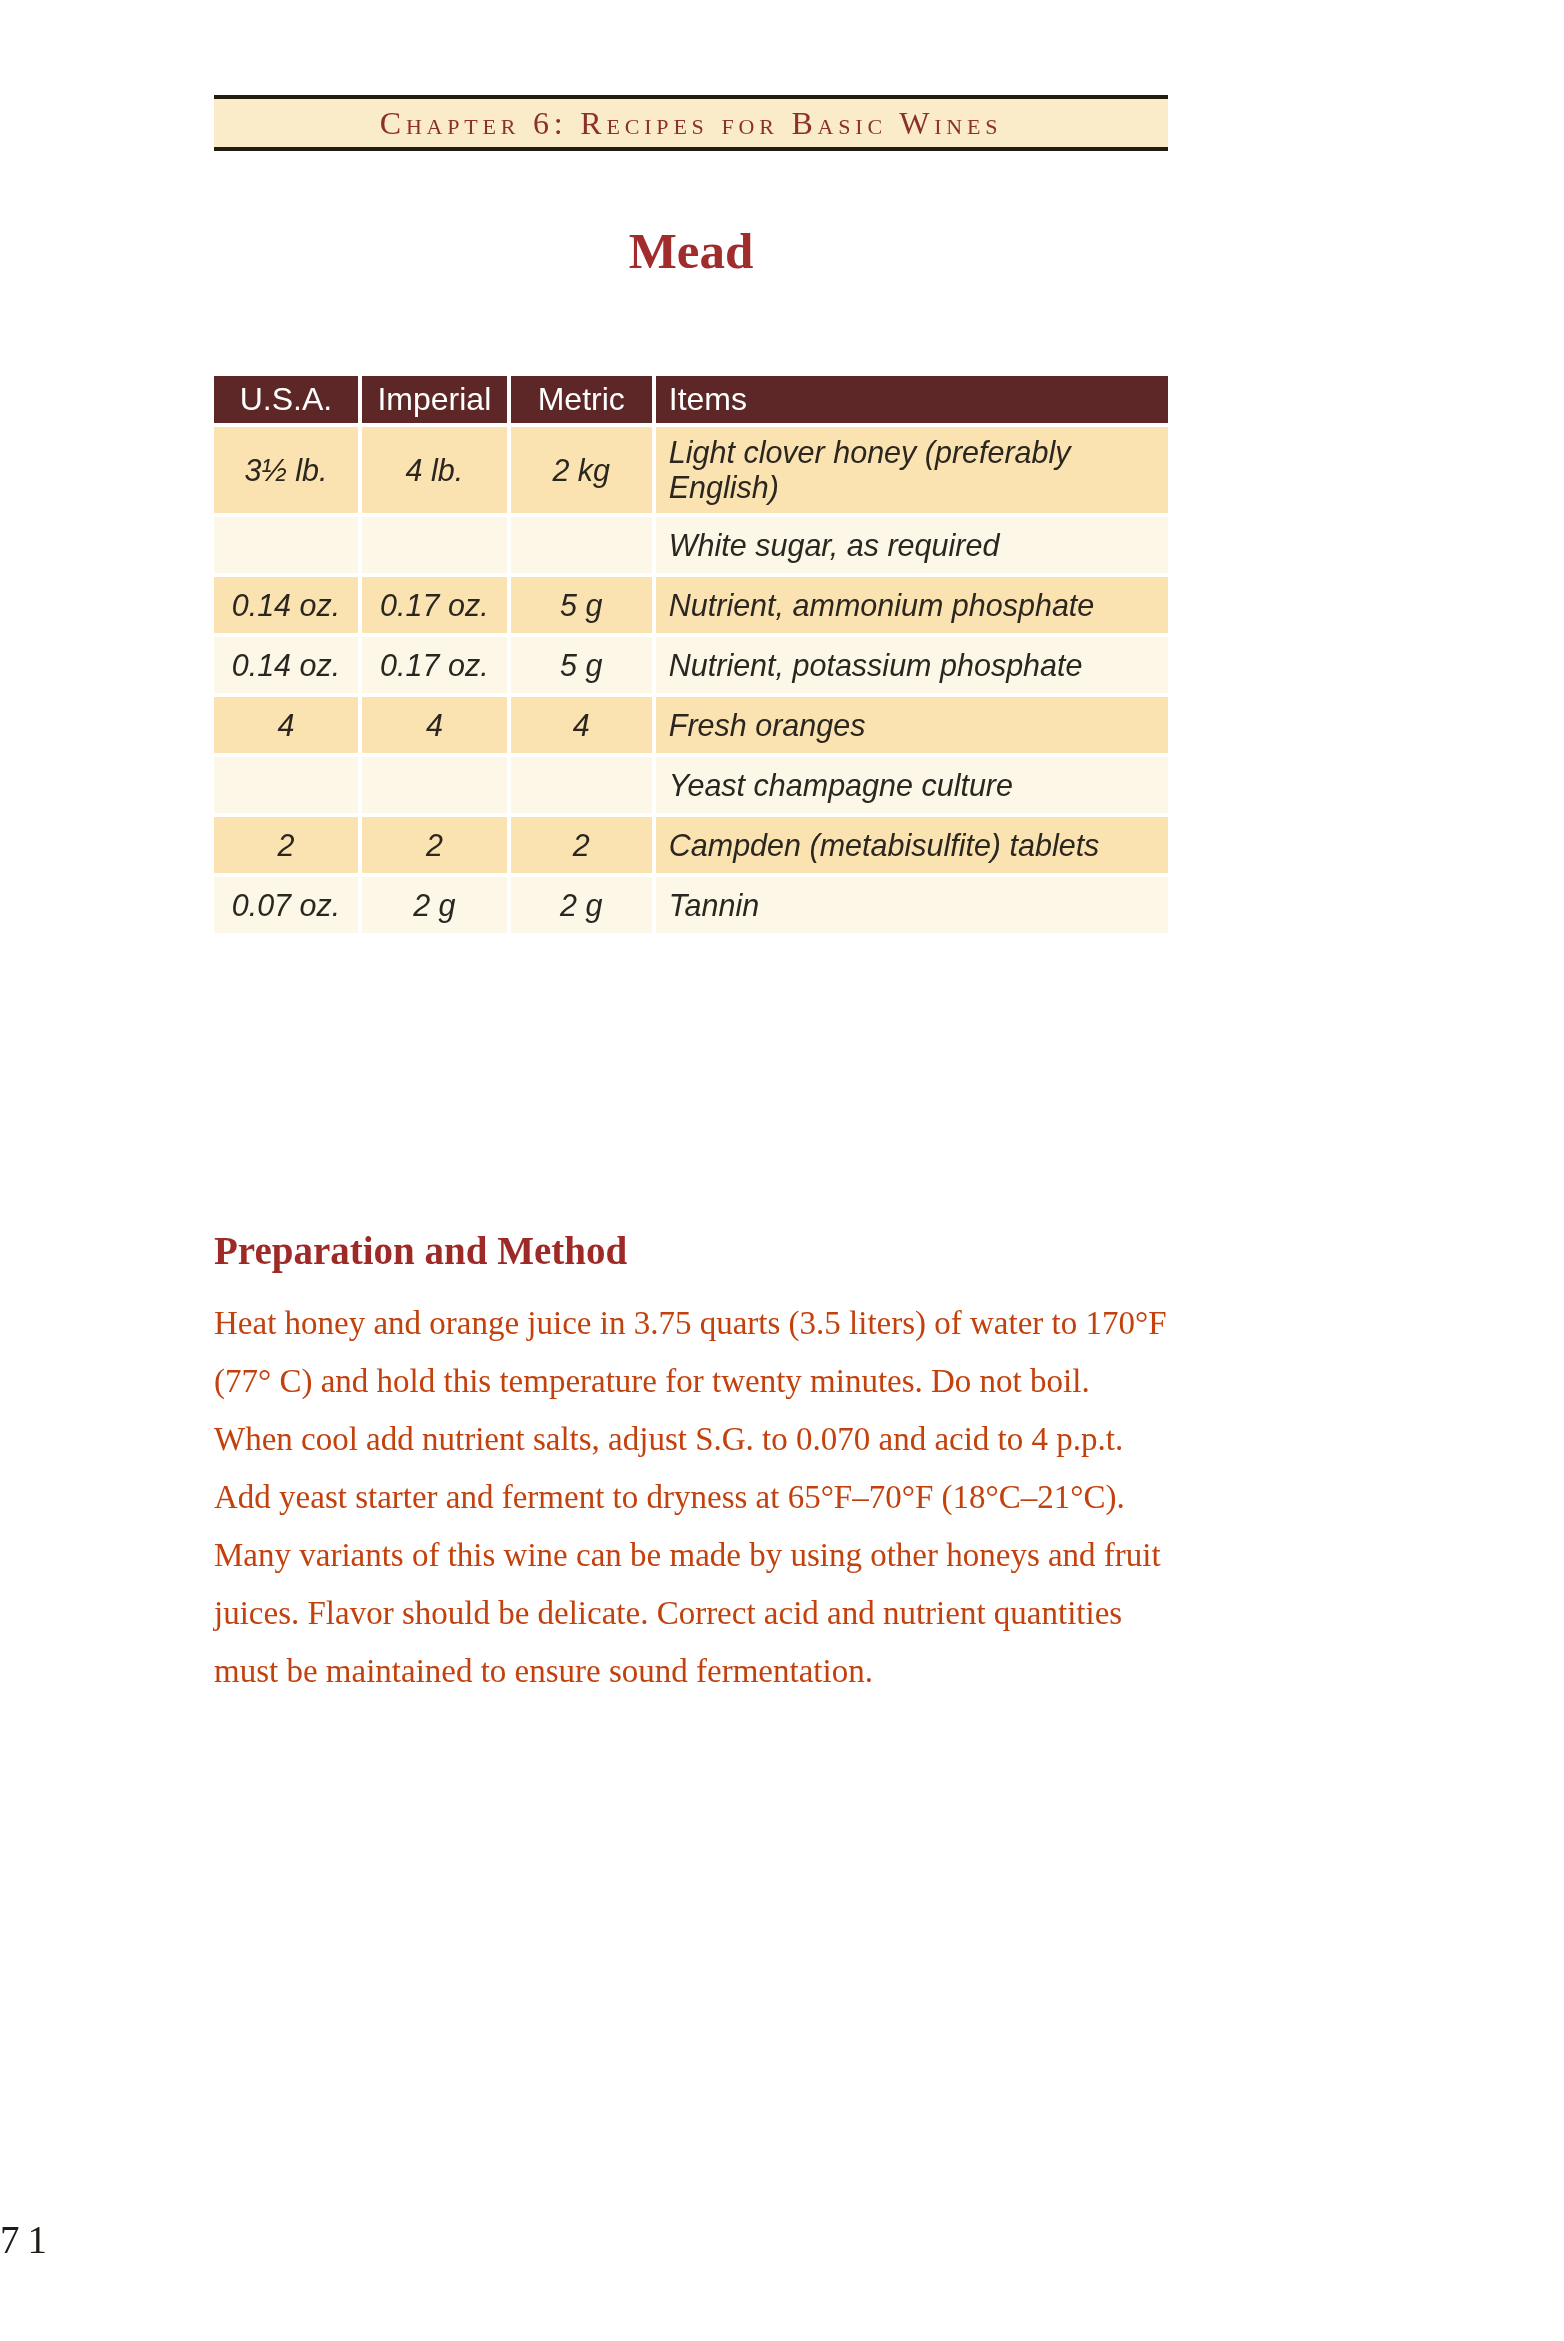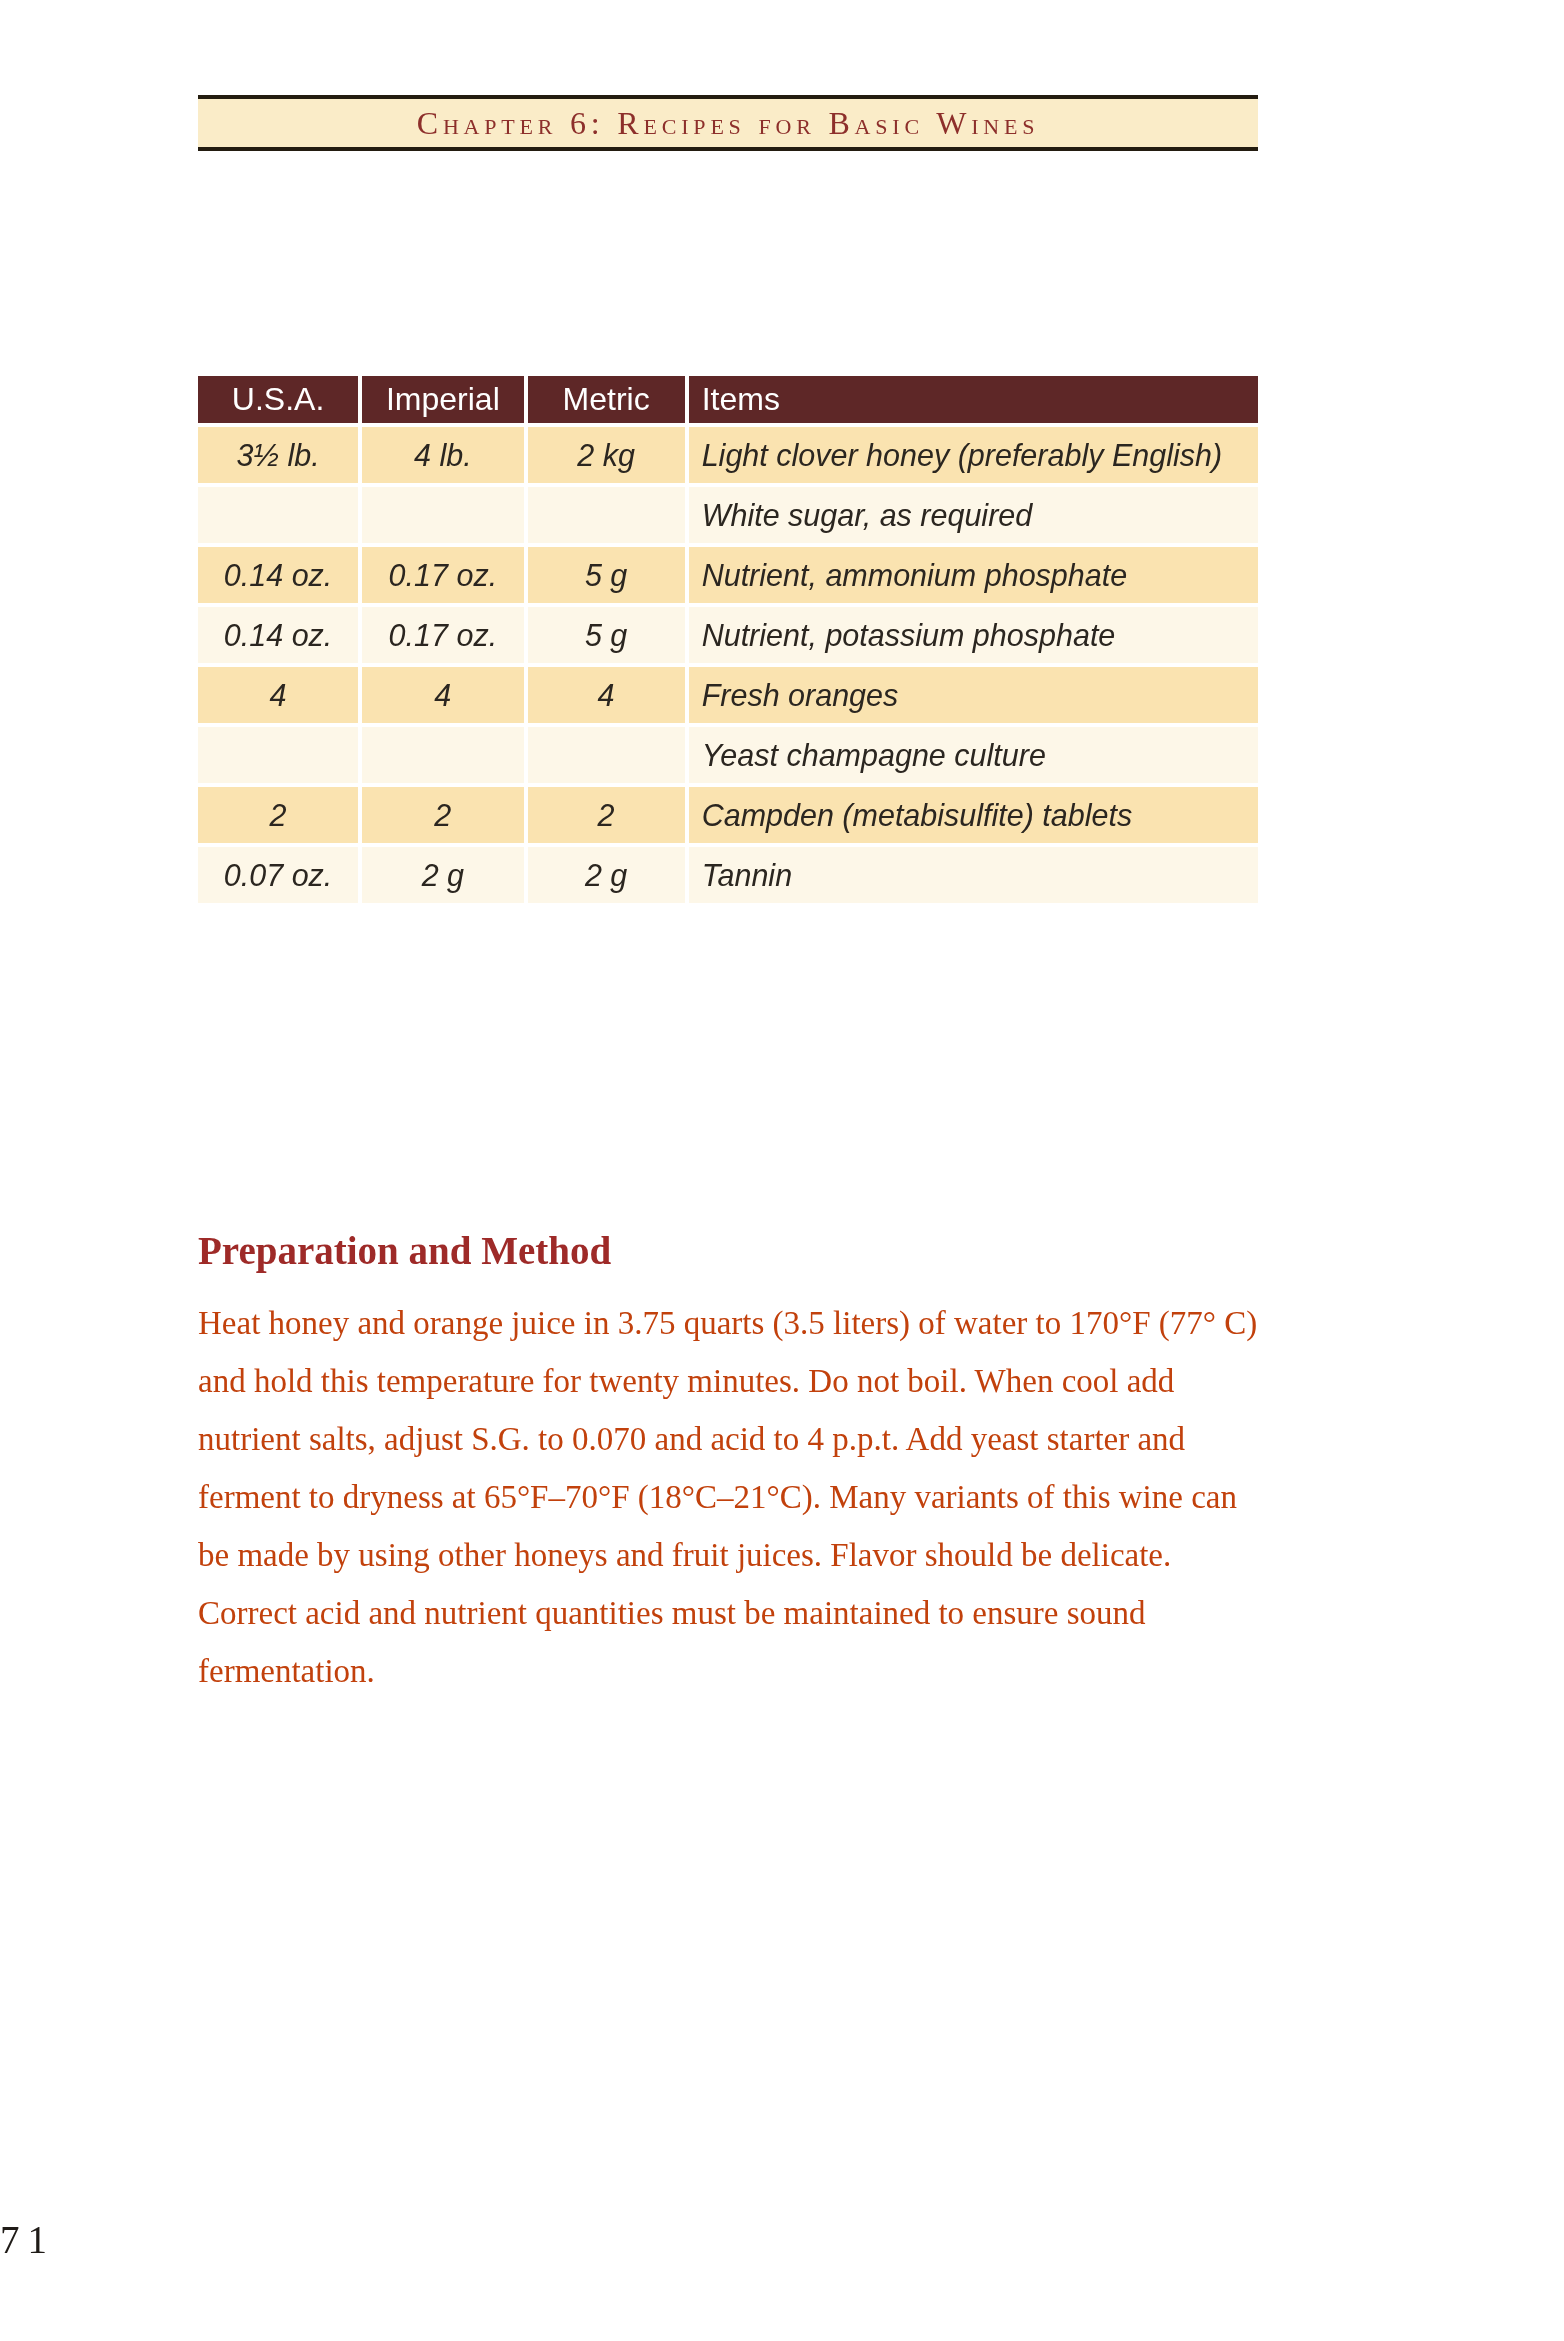--- a/index.html
+++ b/index.html
@@ -11,22 +11,22 @@
     position: relative;
     width: 1564px;
     height: 2342px;
     background: #ffffff;
     overflow: hidden;
     font-family: "Liberation Serif", serif;
     color: #231f1c;
   }
   .content-col {
     position: absolute;
-    left: 198px;
-    width: 1060px;
+    left: 214px;
+    width: 954px;
   }
 
   
   .chapter-banner {
     top: 95px;
     height: 48px;
     background: #faecc8;
     border-top: 4.8px solid #231c10;
     border-bottom: 4.8px solid #231c10;
     display: flex;
@@ -147,20 +147,21 @@
 </style>
 </head>
 <body>
 
 <div class="page">
 
   <div class="content-col chapter-banner">
     <span>Chapter 6: Recipes for Basic Wines</span>
   </div>
 
+  <div class="content-col recipe-title">Mead</div>
 
   <div class="content-col table-wrap">
     <table class="ing-table">
       <colgroup>
         <col style="width:15.3%">
         <col style="width:15.6%">
         <col style="width:15.2%">
         <col style="width:53.9%">
       </colgroup>
       <thead>

